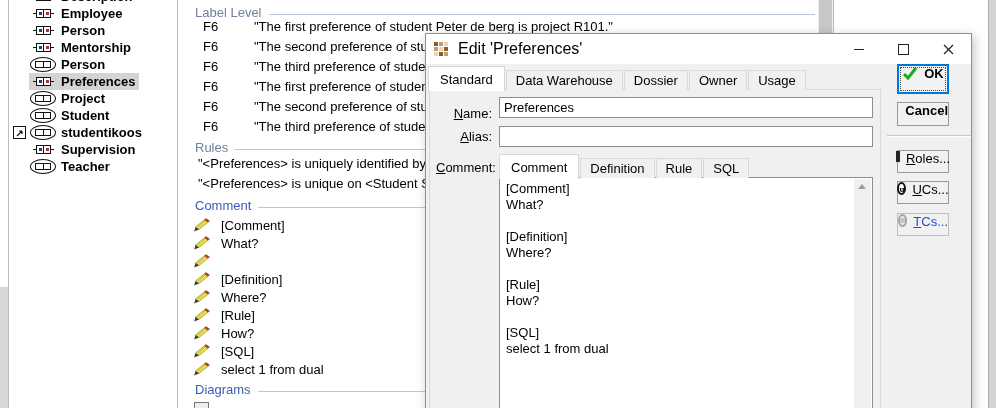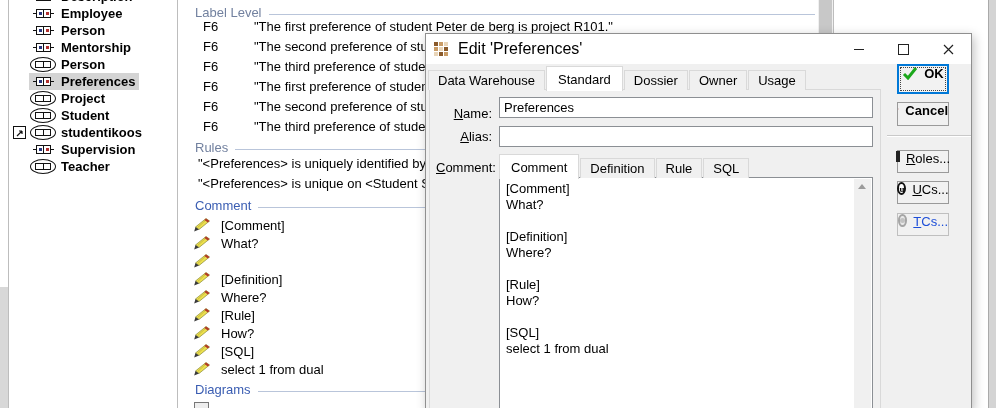--- a/index.html
+++ b/index.html
@@ -461,25 +461,25 @@
           <span class="glyph-max"></span>
         </span>
       <span class="wbtn">
         <svg width="11" height="11" viewBox="0 0 11 11">
             <path d="M1 1 L10 10 M10 1 L1 10" stroke="#222" stroke-width="1.2"></path>
           </svg>
       </span>
     </div>
 
     <div id="tab-strip">
+        <div class="tab active">
+    <span>Standard</span>
+  </div>
         <div class="tab">
     <span>Data Warehouse</span>
-  </div>
-        <div class="tab active">
-    <span>Standard</span>
   </div>
         <div class="tab">
     <span>Dossier</span>
   </div>
         <div class="tab">
     <span>Owner</span>
   </div>
         <div class="tab">
     <span>Usage</span>
   </div>

